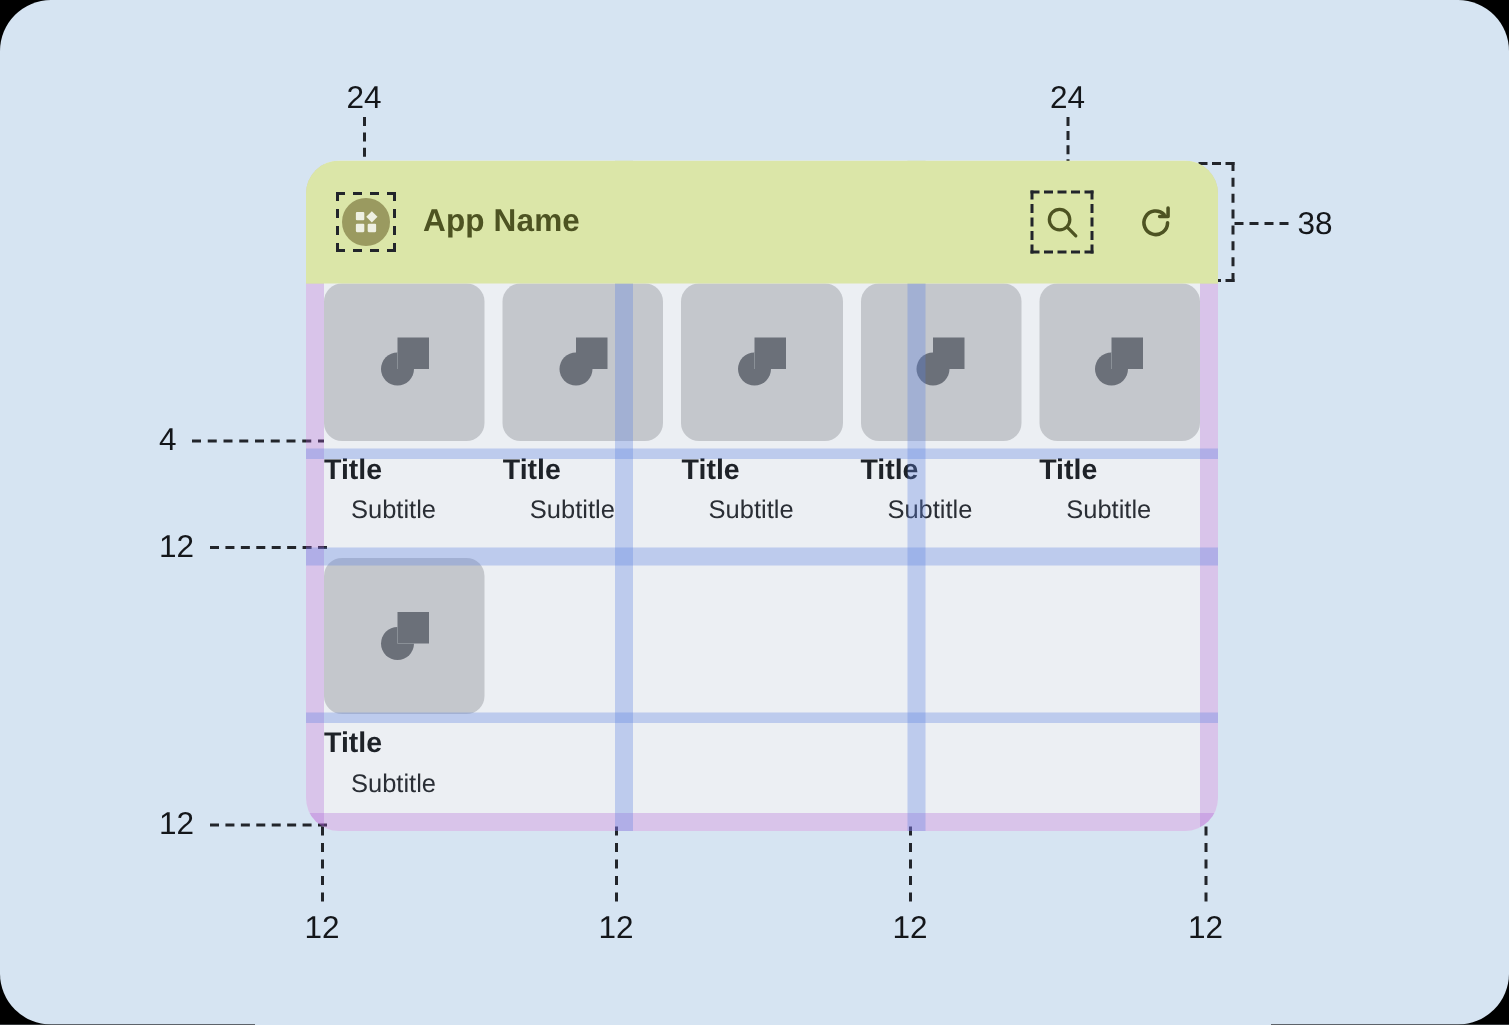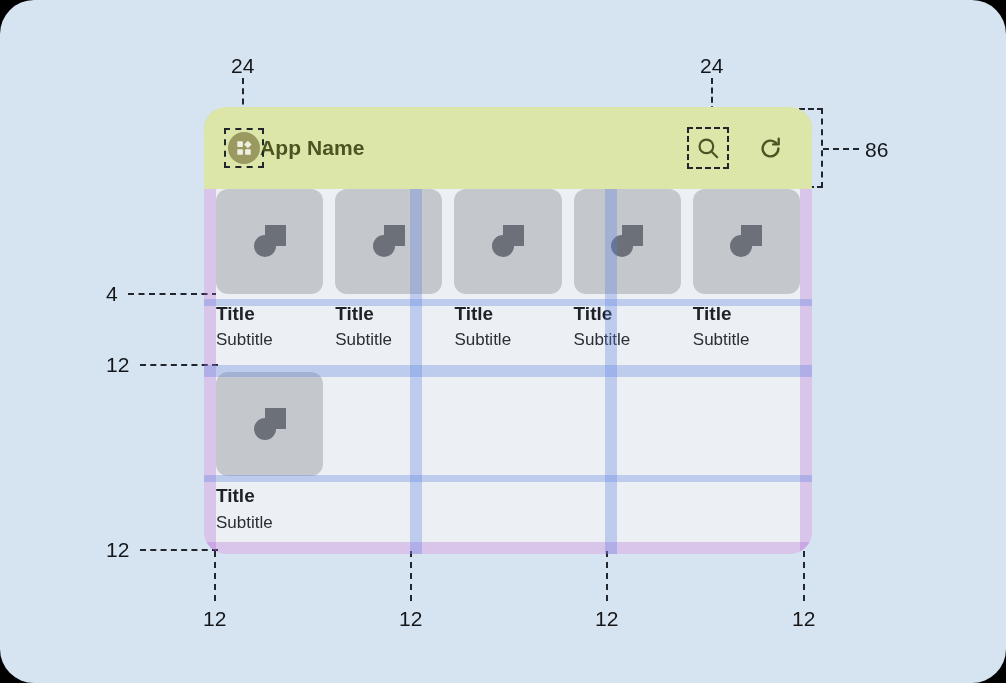--- a/index.html
+++ b/index.html
@@ -74,20 +74,21 @@
     position: absolute;
     left: -4px;
     top: -4px;
     width: 40px;
     height: 40px;
     border: 2px dashed #22252b;
     pointer-events: none;
   }
 
   .app-title {
+    margin-left: 22px;
     font-size: 21px;
     font-weight: 600;
     color: #4d5322;
     letter-spacing: 0.1px;
   }
 
   .appbar-spacer { flex: 1; }
 
   .appbar-actions {
     display: flex;
@@ -161,20 +162,21 @@
     color: #1e2228;
     line-height: 1.35;
   }
 
   .card-subtitle {
     font-size: 17px;
     font-weight: normal;
     color: #2a2e35;
     line-height: 1.45;
     margin-top: 2px;
+    padding-left: 18px;
   }
 
   
   #overlays {
     position: absolute;
     left: 0; top: 0;
     width: 608px; height: 447px;
     z-index: 2;
     pointer-events: none;
   }
@@ -368,21 +370,21 @@
   </div>
 
   <div class="ann-label" style="left:231px;top:54px;">24</div>
   <div class="dash-v" style="left:242px;top:78px;height:47px;"></div>
 
   <div class="ann-label" style="left:700px;top:54px;">24</div>
   <div class="dash-v" style="left:711px;top:78px;height:53px;"></div>
 
   <div class="bracket-56" style="left:790px;top:108px;width:33px;height:80px;"></div>
   <div class="dash-h" style="left:823px;top:148px;width:36px;"></div>
-  <div class="ann-label" style="left:865px;top:138px;">86</div>
+  <div class="ann-label" style="left:865px;top:138px;">38</div>
 
   <div class="ann-label" style="left:106px;top:282px;">4</div>
   <div class="dash-h" style="left:128px;top:293px;width:90px;"></div>
 
   <div class="ann-label" style="left:106px;top:353px;">12</div>
   <div class="dash-h" style="left:140px;top:364px;width:78px;"></div>
 
   <div class="ann-label" style="left:106px;top:538px;">12</div>
   <div class="dash-h" style="left:140px;top:549px;width:78px;"></div>
 

